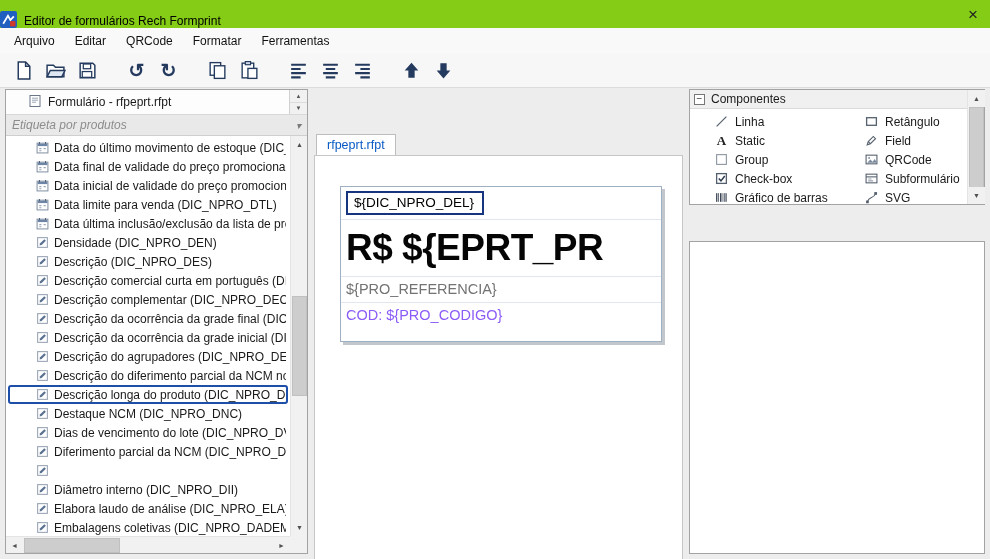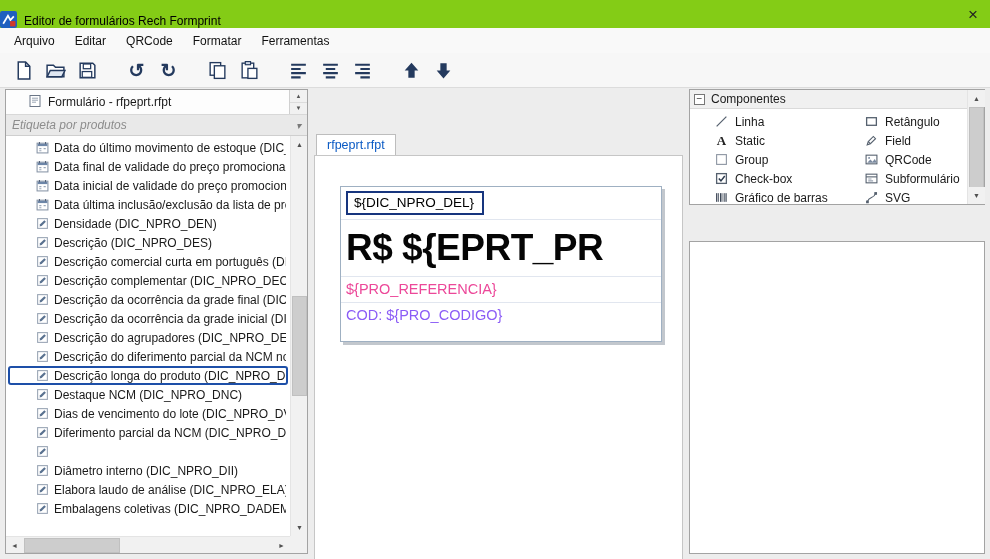--- a/index.html
+++ b/index.html
@@ -120,21 +120,21 @@
   }
   .prow { border-bottom: 1px solid #e1e6ef; padding-left: 5px; overflow: hidden; white-space: nowrap; }
   .prow:last-child { border-bottom: none; }
   .row1 { height: 33px; }
   .field-box {
     display: inline-block; margin-top: 4px; border: 2px solid #17357e;
     padding: 2px 8px 3px 6px; font-size: 13.5px; color: #000;
   }
   .row2 { height: 57px; }
   .big-text { font-size: 37px; font-weight: bold; color: #050505; line-height: 55px; letter-spacing: -0.5px; }
-  .row3 { height: 26px; font-size: 14.5px; line-height: 25px; color: #ec4899; }
+  .row3 { height: 26px; font-size: 14.5px; line-height: 25px; color: #737373; }
   .row4 { height: 27px; font-size: 14.5px; line-height: 25px; color: #8b5cf6; }
 
   
   .comp-panel {
     position: absolute; left: 689px; top: 89px; width: 296px; height: 116px;
     background: #fff; border: 1px solid #a3a3a3;
   }
   .comp-header {
     height: 19px; background: #f0f0f0; border-bottom: 1px solid #dadada;
     display: flex; align-items: center; gap: 6px; padding-left: 4px;
@@ -337,20 +337,31 @@
           </div>
           <div class="tree-row">
             <span class="t-ic">
               <svg viewBox="0 0 12 12">
                 <rect x="1" y="2" width="10" height="9" fill="#fff" stroke="#8a97a8"></rect>
                 <rect x="1.5" y="2.5" width="9" height="2.2" fill="#6d86a8"></rect>
                 <path d="M3.2 1v2M8.8 1v2" stroke="#55637a"></path>
                 <path d="M3 7h2M7 7h2M3 9h2" stroke="#9aa7b8"></path>
               </svg>
             </span>
+            <span class="t-label">Data limite para venda (DIC_NPRO_DTL)</span>
+          </div>
+          <div class="tree-row">
+            <span class="t-ic">
+              <svg viewBox="0 0 12 12">
+                <rect x="1" y="2" width="10" height="9" fill="#fff" stroke="#8a97a8"></rect>
+                <rect x="1.5" y="2.5" width="9" height="2.2" fill="#6d86a8"></rect>
+                <path d="M3.2 1v2M8.8 1v2" stroke="#55637a"></path>
+                <path d="M3 7h2M7 7h2M3 9h2" stroke="#9aa7b8"></path>
+              </svg>
+            </span>
             <span class="t-label">Data última inclusão/exclusão da lista de preços</span>
           </div>
           <div class="tree-row">
             <span class="t-ic">
               <svg viewBox="0 0 12 12">
                 <rect x="1.5" y="1.5" width="9" height="9" fill="#fff" stroke="#9aa5b5"></rect>
                 <path d="M3.3 8.7l.5-1.9 3.9-3.9 1.4 1.4-3.9 3.9z" fill="#5a7290"></path>
               </svg>
             </span>
             <span class="t-label">Densidade (DIC_NPRO_DEN)</span>

